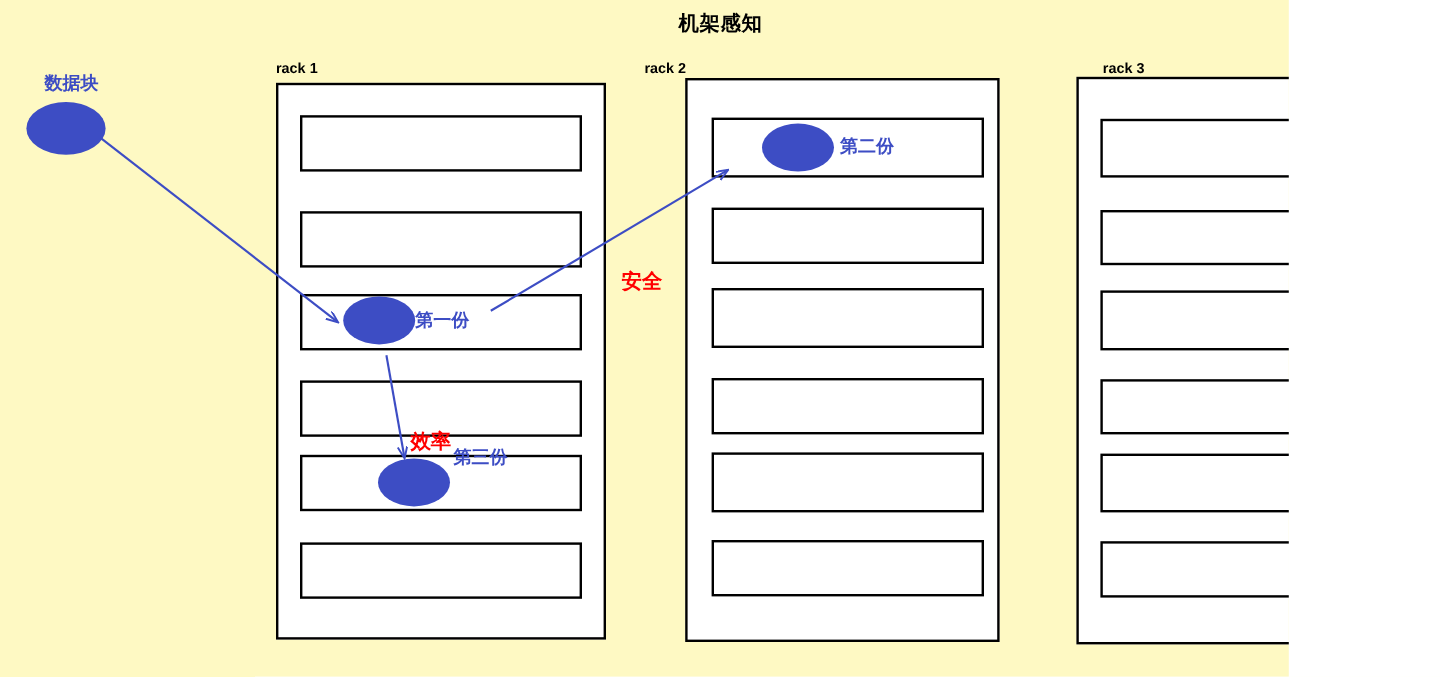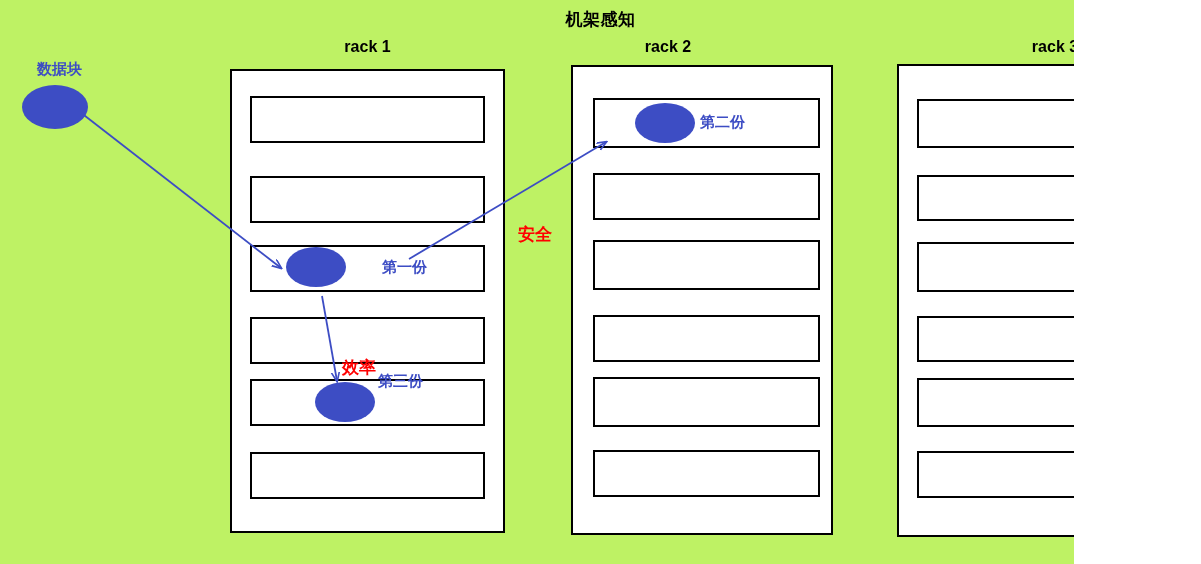--- a/index.html
+++ b/index.html
@@ -4,21 +4,21 @@
 <style>
   html, body {
     margin: 0;
     padding: 0;
     background: #ffffff;
   }
   #canvas {
     position: relative;
     width: 1074px;
     height: 564px;
-    background: #bef264;
+    background: #fef9c3;
     font-family: "Liberation Sans", "DejaVu Sans", sans-serif;
     overflow: hidden;
   }
   .diagram-title {
     position: absolute;
     left: 0;
     top: 8px;
     width: 1201px;
     text-align: center;
     font-size: 17px;
@@ -27,25 +27,25 @@
     letter-spacing: 0.5px;
   }
   .rack {
     position: absolute;
     box-sizing: border-box;
     border: 2px solid #000000;
     background: #ffffff;
   }
   .rack-label {
     position: absolute;
-    font-size: 16px;
+    font-size: 12px;
     font-weight: bold;
     color: #000000;
-    text-align: center;
     white-space: nowrap;
+    margin-top: 12px;
   }
   .server {
     position: absolute;
     box-sizing: border-box;
     border: 2px solid #000000;
     background: #ffffff;
   }
   .node {
     position: absolute;
     border-radius: 50%;
@@ -82,21 +82,21 @@
 
   <div class="diagram-title">机架感知</div>
 
   <div id="racks-layer">
       <div class="rack-label" style="left: 230px; top: 38px; width: 275px;">rack 1</div>
       <div class="rack" style="left: 230px; top: 69px; width: 275px; height: 464px;"></div>
       <div class="server" style="left: 250px; top: 96px; width: 235px; height: 47px;"></div>
       <div class="server" style="left: 250px; top: 176px; width: 235px; height: 47px;"></div>
       <div class="server" style="left: 250px; top: 245px; width: 235px; height: 47px;"></div>
       <div class="node" style="left: 286px; top: 247px; width: 60px; height: 40px; background: rgb(61, 77, 196);"></div>
-      <div class="node-label" style="left: 346px; top: 258px; color: rgb(61, 77, 196); padding-left: 36px;">第一份</div>
+      <div class="node-label" style="left: 346px; top: 258px; color: rgb(61, 77, 196);">第一份</div>
       <div class="server" style="left: 250px; top: 317px; width: 235px; height: 47px;"></div>
       <div class="server" style="left: 250px; top: 379px; width: 235px; height: 47px;"></div>
       <div class="node" style="left: 315px; top: 382px; width: 60px; height: 40px; background: rgb(61, 77, 196);"></div>
       <div class="node-label" style="left: 378px; top: 372px; color: rgb(61, 77, 196);">第三份</div>
       <div class="server" style="left: 250px; top: 452px; width: 235px; height: 47px;"></div>
       <div class="rack-label" style="left: 537px; top: 38px; width: 262px;">rack 2</div>
       <div class="rack" style="left: 571px; top: 65px; width: 262px; height: 470px;"></div>
       <div class="server" style="left: 593px; top: 98px; width: 227px; height: 50px;"></div>
       <div class="node" style="left: 635px; top: 103px; width: 60px; height: 40px; background: rgb(61, 77, 196);"></div>
       <div class="node-label" style="left: 700px; top: 113px; color: rgb(61, 77, 196);">第二份</div>

